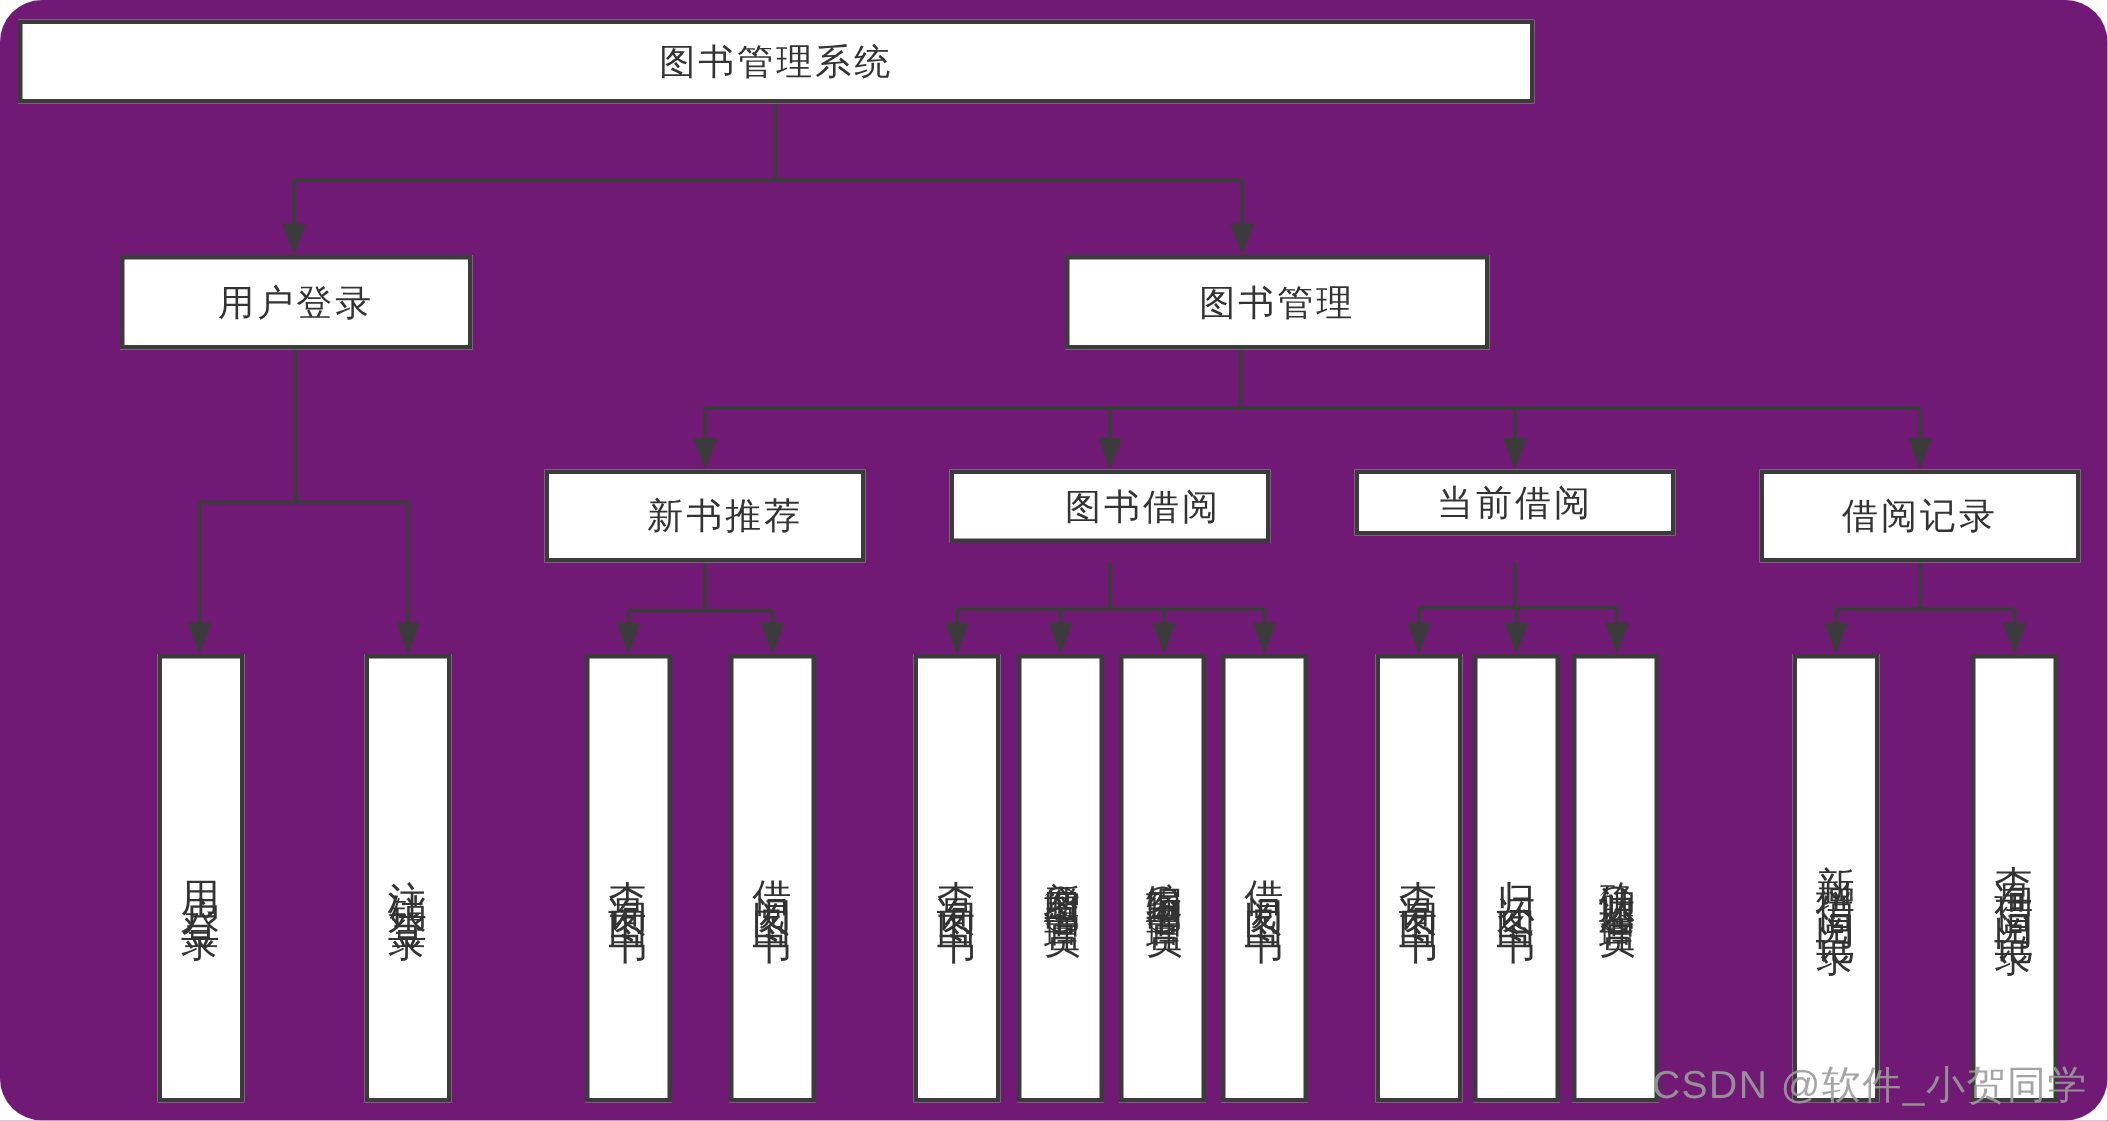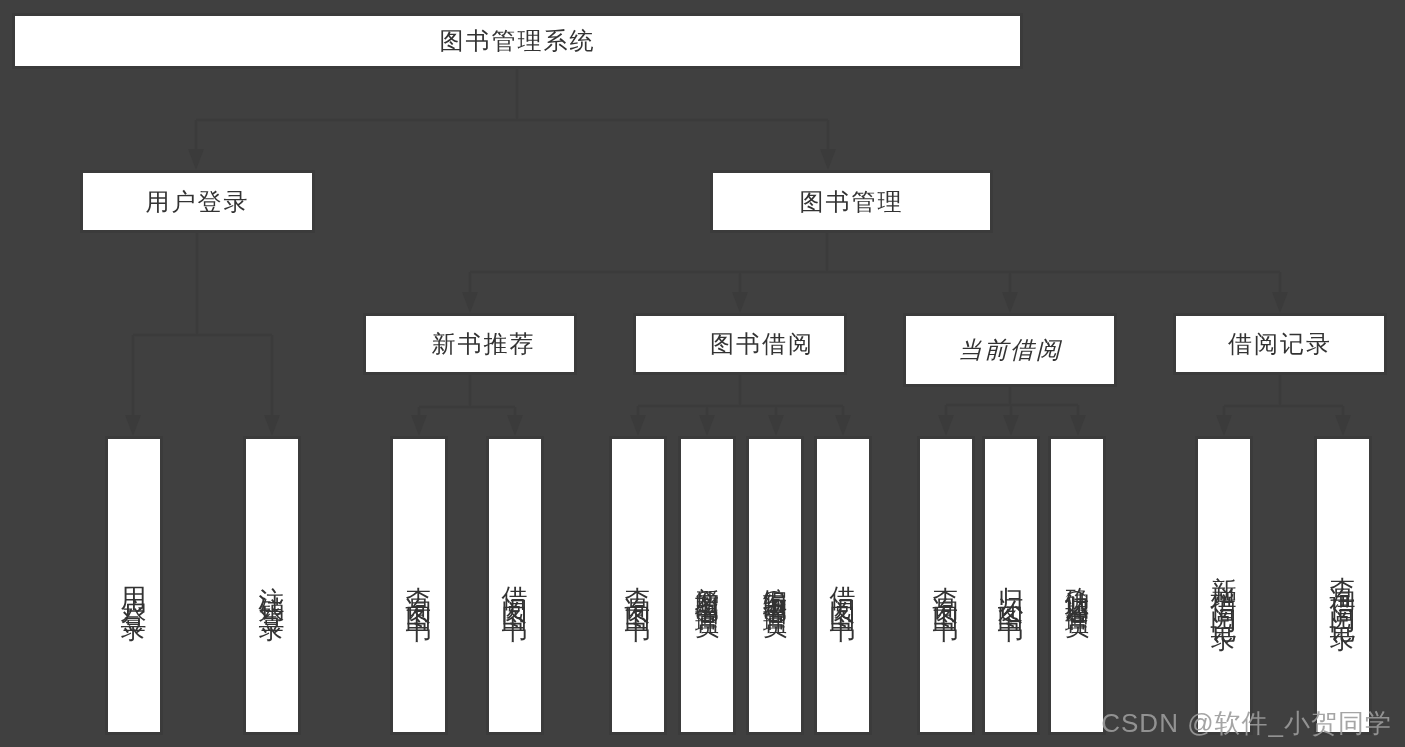--- a/index.html
+++ b/index.html
@@ -1,22 +1,23 @@
 <!DOCTYPE html>
 <html><head>
 <meta charset="utf-8">
 <style>
   html, body { margin: 0; padding: 0; background: #ffffff; }
   .stage {
     position: relative;
     width: 1405px;
     height: 747px;
-    background: #404040;
+    background: #701a75;
     font-family: "Liberation Sans", sans-serif;
     overflow: hidden;
+    border-radius: 28px;
   }
   .connectors {
     position: absolute;
     left: 0; top: 0;
     width: 1405px; height: 747px;
     z-index: 1;
   }
   .box {
     position: absolute;
     box-sizing: border-box;
@@ -30,22 +31,22 @@
   }
   .hlabel {
     font-size: 24px;
     letter-spacing: 2px;
     white-space: nowrap;
   }
   #root  { left: 12px;  top: 13px;  width: 1011px; height: 56px; }
   #l1-0  { left: 80px;  top: 170px; width: 235px;  height: 63px; }
   #l1-1  { left: 710px; top: 170px; width: 283px;  height: 63px; }
   #l2-0  { left: 363px; top: 313px; width: 214px;  height: 62px; padding-left: 27px; }
-  #l2-1  { left: 633px; top: 313px; width: 214px;  height: 62px; padding-left: 44px; }
-  #l2-2  { left: 903px; top: 313px; width: 214px;  height: 74px; font-style: italic; }
+  #l2-1  { left: 633px; top: 313px; width: 214px;  height: 49px; padding-left: 44px; }
+  #l2-2  { left: 903px; top: 313px; width: 214px;  height: 44px; }
   #l2-3  { left: 1173px;top: 313px; width: 214px;  height: 62px; }
   .leaf  { top: 436px; width: 58px; height: 299px; }
   .leaf .vlabel {
     writing-mode: vertical-rl;
     text-orientation: mixed;
     font-size: 26px;
     letter-spacing: 10px;
     line-height: 1;
     color: #333333;
   }

